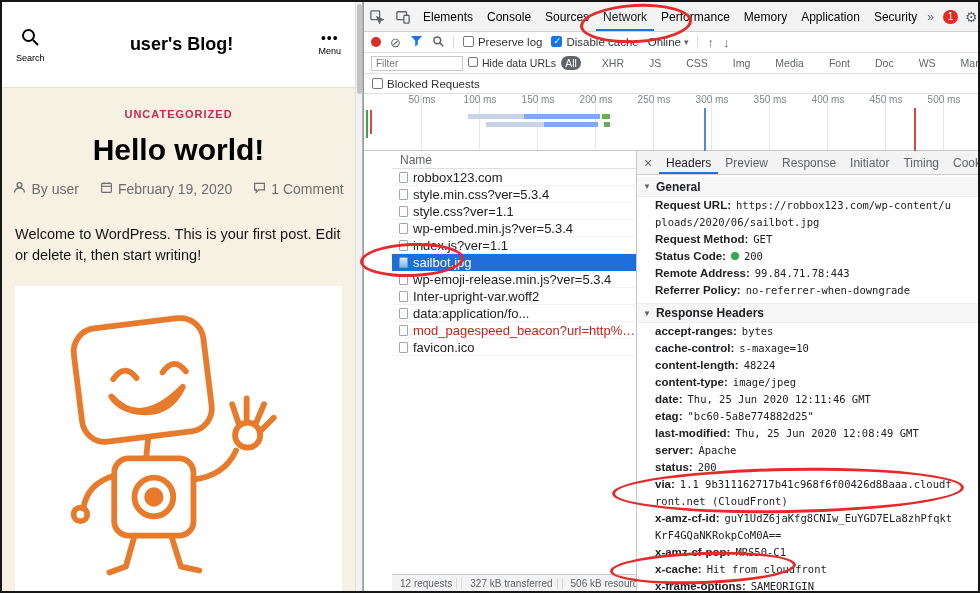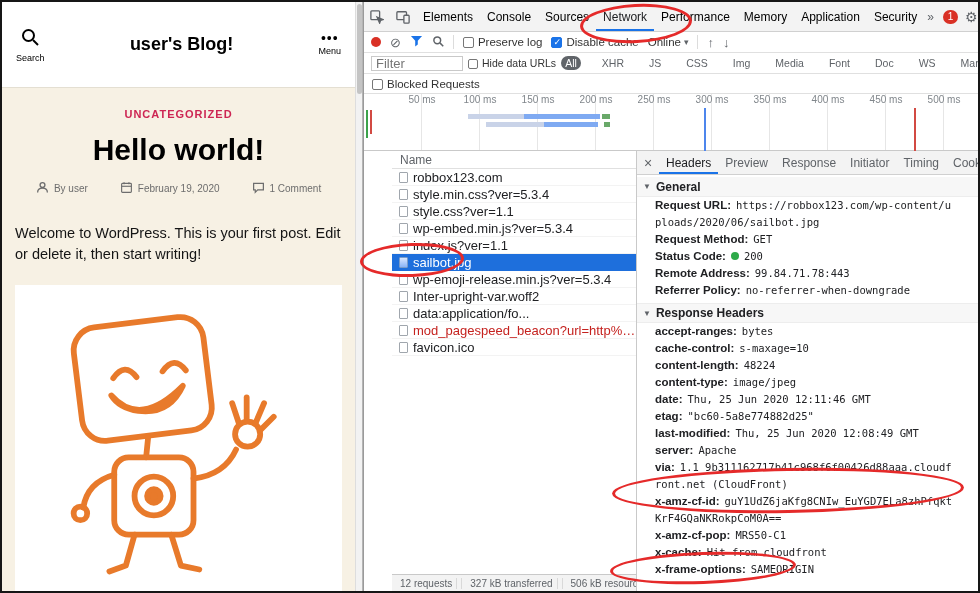--- a/index.html
+++ b/index.html
@@ -12,49 +12,49 @@
   .blog-scrollbar { width:8px; background:#f2f2f2; border-left:1px solid #ddd; border-right:1px solid #b5b5b5; position:relative; }
   .blog-scroll-thumb { position:absolute; top:2px; left:1px; width:5px; height:90px; background:#c4c4c4; border-radius:3px; }
   .blog-header { background:#fff; height:86px; flex:0 0 86px; display:flex; align-items:center; justify-content:space-between; padding:0 14px; border-bottom:1px solid #e4dfd2; }
   .hdr-btn { display:flex; flex-direction:column; align-items:center; gap:3px; background:none; border:none; cursor:pointer; color:#000; }
   .hdr-lbl { font-size:9px; color:#000; }
   .blog-title { font-size:18px; font-weight:700; color:#000; }
   .menu-dots { font-size:14px; letter-spacing:1px; line-height:10px; }
   .post { flex:1; display:flex; flex-direction:column; text-align:center; padding-top:20px; min-height:0; }
   .post-cat { color:#cd2653; font-size:11px; font-weight:700; letter-spacing:1px; cursor:pointer; }
   .post-title { font-size:30px; font-weight:700; color:#000; margin:13px 0 14px; font-family:"Liberation Sans", sans-serif; }
-  .byline { display:flex; justify-content:center; gap:32px; font-size:10px; color:#6d6d6d; align-items:center; }
+  .byline { display:flex; justify-content:center; gap:21px; font-size:14px; color:#6d6d6d; align-items:center; }
   .byline-item { display:flex; align-items:center; gap:5px; cursor:pointer; }
   .post-body { text-align:left; font-size:14.5px; color:#151515; padding:0 13px; margin-top:27px; line-height:1.45; }
   .post-image { margin:20px 13px 0; background:#fff; flex:1; display:flex; align-items:flex-start; justify-content:center; overflow:hidden; }
 
   
   .devtools { width:615px; height:100%; display:flex; flex-direction:column; background:#fff; font-size:12px; color:#202124; border-left:1px solid #9a9a9a; }
   .dt-tabbar { height:30px; flex:0 0 30px; background:#f3f3f3; border-bottom:1px solid #d0d0d0; display:flex; align-items:stretch; overflow:hidden; }
   .dt-icbtn { width:26px; display:flex; align-items:center; justify-content:center; color:#5f6368; cursor:pointer; flex:0 0 auto; }
   .dt-tab { padding:0 7px; display:flex; align-items:center; color:#000000; cursor:pointer; white-space:nowrap; }
   .dt-tab.selected { color:#202124; box-shadow:inset 0 -2px 0 #1a73e8; }
   .chevron { display:flex; align-items:center; color:#5f6368; padding:0 3px; cursor:pointer; }
   .tabbar-right { margin-left:auto; display:flex; align-items:center; gap:7px; padding:0 6px; flex:0 0 auto; }
   .err-badge { background:#d93025; color:#fff; border-radius:8px; font-size:10px; min-width:15px; height:14px; display:flex; align-items:center; justify-content:center; padding:0 4px; cursor:pointer; }
   .gear, .kebab, .dt-close { color:#5f6368; font-size:14px; cursor:pointer; }
 
   .dt-toolbar { height:21px; flex:0 0 21px; display:flex; align-items:center; gap:9px; padding:0 7px; border-bottom:1px solid #e0e0e0; overflow:hidden; }
   .rec-dot { width:10px; height:10px; border-radius:50%; background:#d93025; cursor:pointer; flex:0 0 auto; }
   .tb-glyph { color:#5f6368; font-size:13px; line-height:13px; cursor:pointer; }
   .vsep { width:1px; height:14px; background:#dcdcdc; flex:0 0 auto; }
-  .chk { display:flex; align-items:flex-end; gap:4px; color:#333; font-size:11.5px; cursor:pointer; white-space:nowrap; }
+  .chk { display:flex; align-items:flex-start; gap:4px; color:#333; font-size:11.5px; cursor:pointer; white-space:nowrap; }
   .box { width:11px; height:11px; border:1px solid #767676; border-radius:2px; background:#fff; position:relative; flex:0 0 auto; }
   .box.checked { background:#1a73e8; border-color:#1a73e8; }
   .box.checked::after { content:"✓"; color:#fff; font-size:9px; position:absolute; top:-1px; left:1px; }
   .throttle { display:flex; align-items:center; gap:3px; color:#333; font-size:11.5px; cursor:pointer; white-space:nowrap; }
   .caret { font-size:9px; color:#5f6368; }
 
   .dt-filterbar { height:21px; flex:0 0 21px; display:flex; align-items:center; gap:5px; padding:0 7px; border-bottom:1px solid #e0e0e0; overflow:hidden; font-size:10.5px; }
-  .filter-input { width:92px; height:15px; border:1px solid #c9c9c9; font-size:13px; padding:0 4px; color:#333; font-family:"Liberation Sans", sans-serif; }
+  .filter-input { width:92px; height:15px; border:1px solid #c9c9c9; font-size:10px; padding:0 4px; color:#333; font-family:"Liberation Sans", sans-serif; }
   .pills { display:flex; align-items:center; gap:17px; }
   .pill { padding:1px 4px; border-radius:8px; color:#5f6368; cursor:pointer; white-space:nowrap; }
   .pill.selected { background:#606469; color:#fff; }
   .dt-blockedrow { height:20px; flex:0 0 20px; display:flex; align-items:center; padding:0 8px; border-bottom:1px solid #e0e0e0; }
 
   .dt-timeline { height:57px; flex:0 0 57px; border-bottom:1px solid #c9c9c9; position:relative; cursor:pointer;
     background:repeating-linear-gradient(to right, transparent 0, transparent 57px, #e6e6e6 57px, #e6e6e6 58px); }
   .tl-labels { display:flex; padding-left:29px; height:14px; font-size:10px; color:#80868b; }
   .tl-tick { flex:0 0 58px; text-align:center; white-space:nowrap; }
   .wf { position:absolute; }
@@ -471,20 +471,23 @@
               </div>
 
               <div class="kv">
                 <span class="k">last-modified:</span><span class="v">Thu, 25 Jun 2020 12:08:49 GMT</span>
               </div>
 
               <div class="kv">
                 <span class="k">server:</span><span class="v">Apache</span>
               </div>
 
+              <div class="kv">
+                <span class="k">status:</span><span class="v">200</span>
+              </div>
 
               <div class="kv">
                 <span class="k">via:</span><span class="v">1.1 9b311162717b41c968f6f00426d88aaa.cloudfront.net (CloudFront)</span>
               </div>
 
               <div class="kv">
                 <span class="k">x-amz-cf-id:</span><span class="v">guY1UdZ6jaKfg8CNIw_EuYGD7ELa8zhPfqktKrF4GQaNKRokpCoM0A==</span>
               </div>
 
               <div class="kv">

